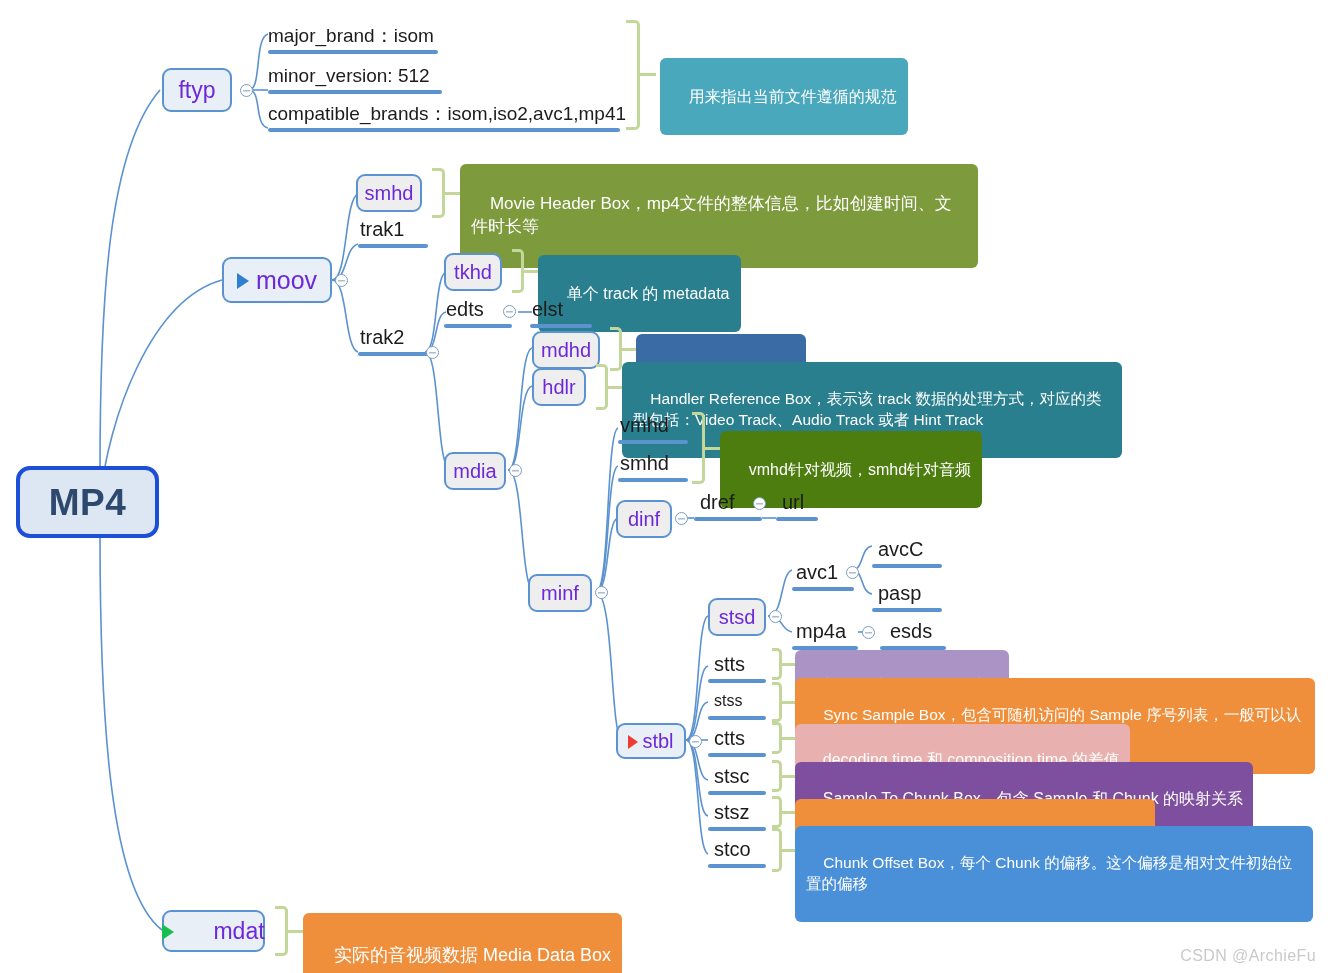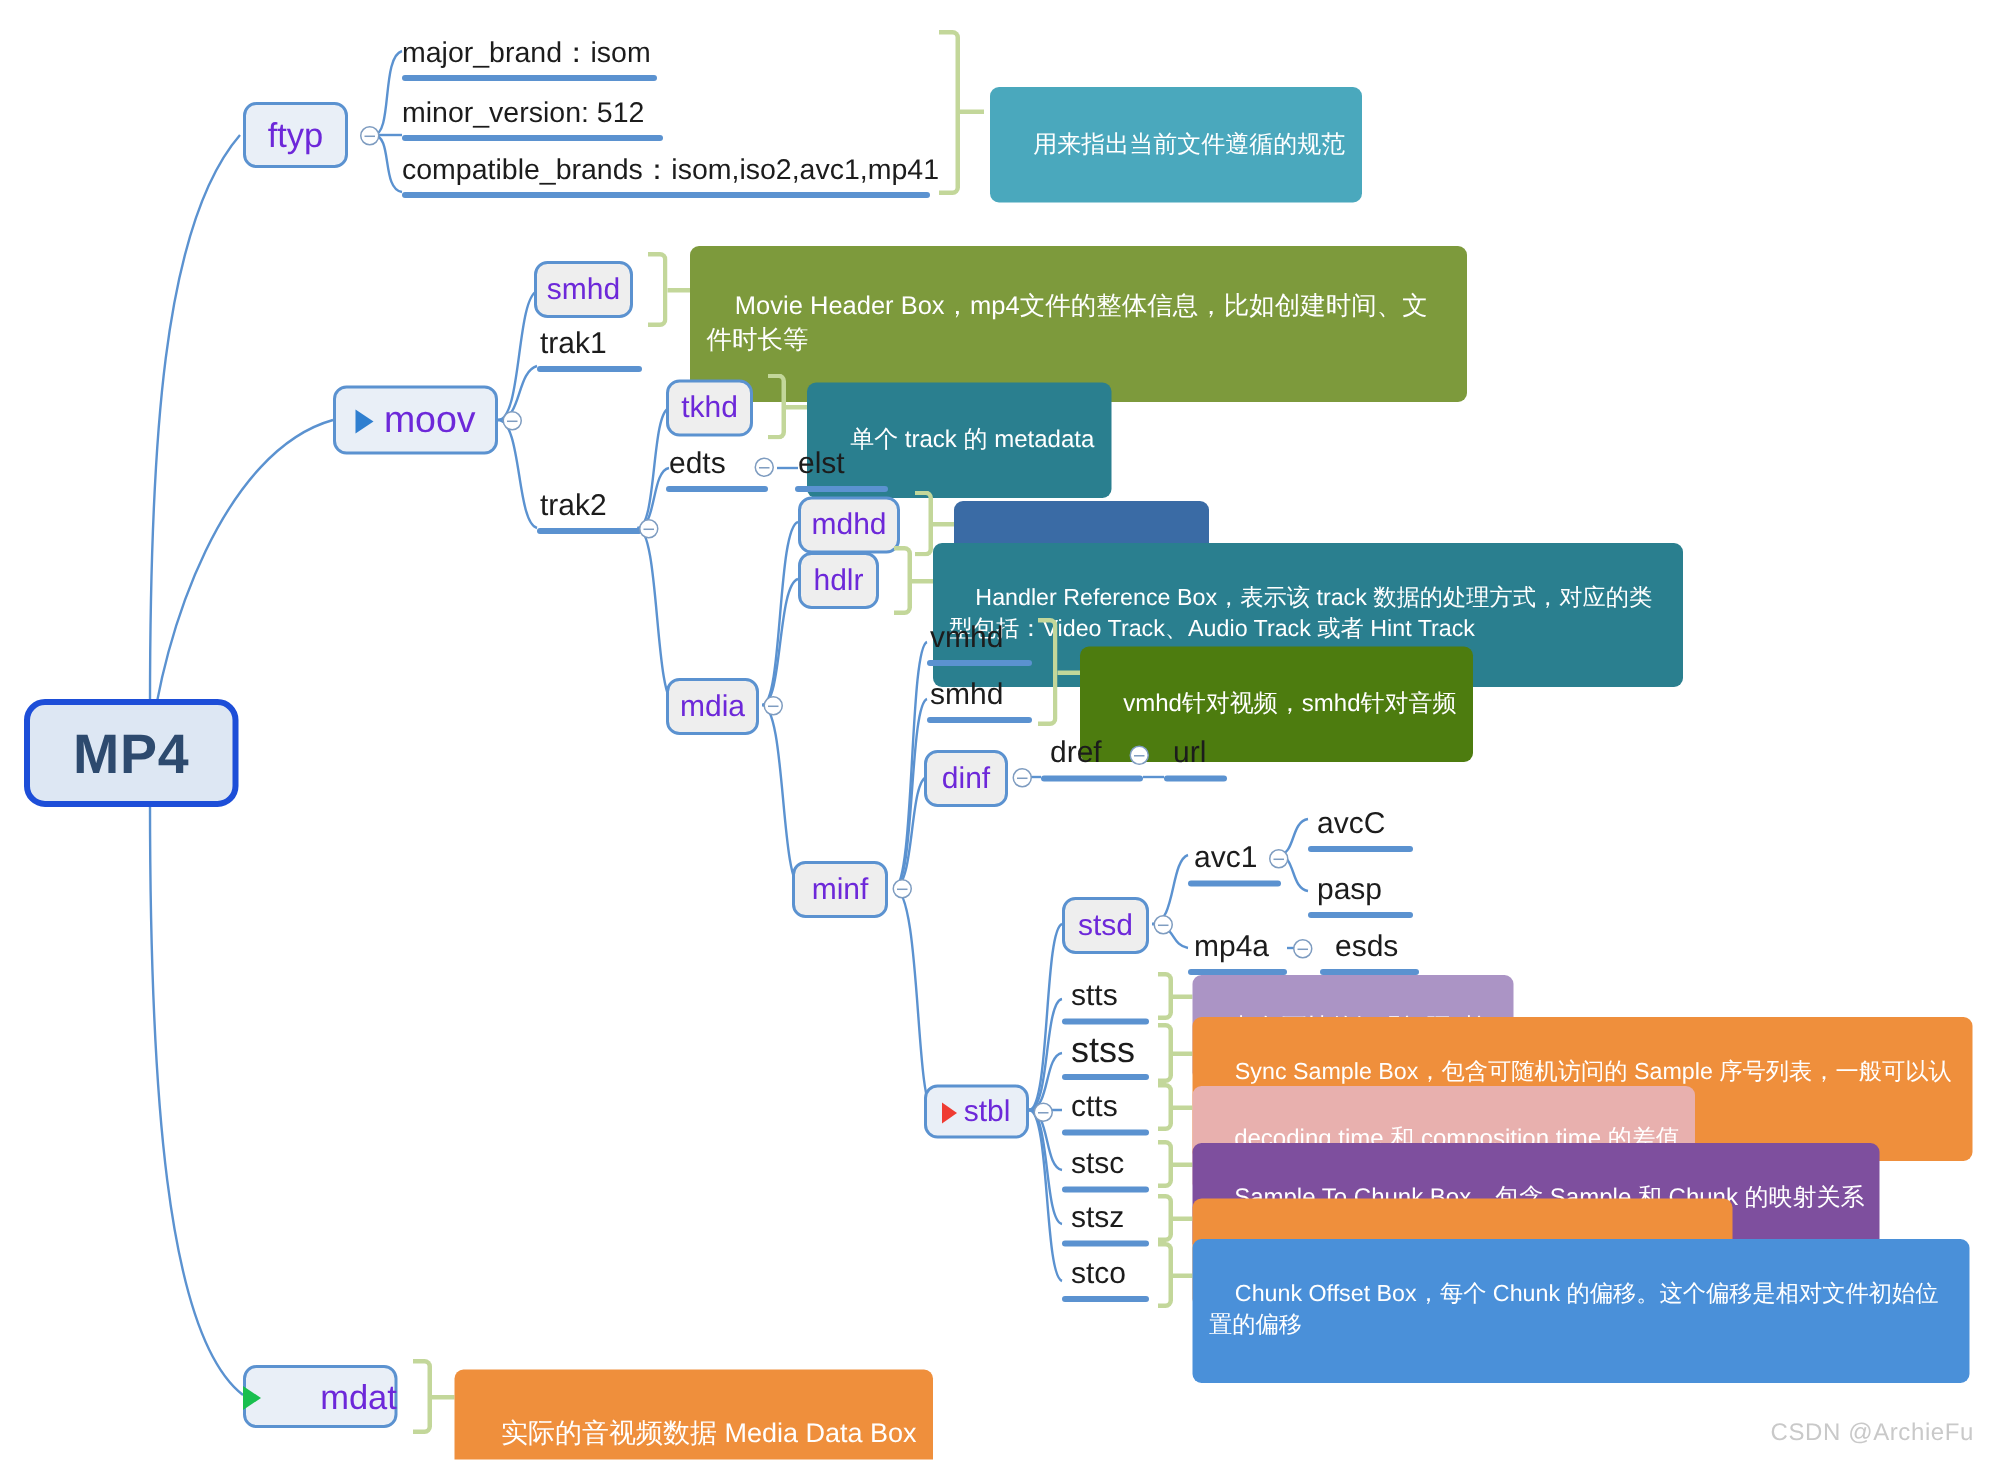--- a/index.html
+++ b/index.html
@@ -364,21 +364,21 @@
   <div class="node plain" style="left:714px; top:651px; height:26px; font-size:20px; justify-content:flex-start;">
     <span>stts</span>
   </div>
   <div class="underline" style="left:708px; top:679px; width:58px;"></div>
   <div class="bracket" style="left:772px; top:648px; width:10px; height:32px;"></div>
   <div class="bracket-stem" style="left:782px; top:663px; width:13px;"></div>
   <div class="note" style="left:795px; top:650px; background:#ab94c5; padding:3px 10px;">
     <span>相邻两帧的解码间隔时间</span>
   </div>
 
-  <div class="node plain" style="left:714px; top:688px; height:26px; font-size:24px; justify-content:flex-start;">
+  <div class="node plain" style="left:714px; top:688px; height:26px; font-size:16px; justify-content:flex-start;">
     <span>stss</span>
   </div>
   <div class="underline" style="left:708px; top:716px; width:58px;"></div>
   <div class="bracket" style="left:772px; top:682px; width:10px; height:40px;"></div>
   <div class="bracket-stem" style="left:782px; top:701px; width:13px;"></div>
   <div class="note" style="left:795px; top:678px; width:520px; background:#ef8f3c; font-size:15.5px;">
     <span>Sync Sample Box，包含可随机访问的 Sample 序号列表，一般可以认为是关键帧序号列表</span>
   </div>
 
   <div class="node plain" style="left:714px; top:725px; height:26px; font-size:20px; justify-content:flex-start;">

